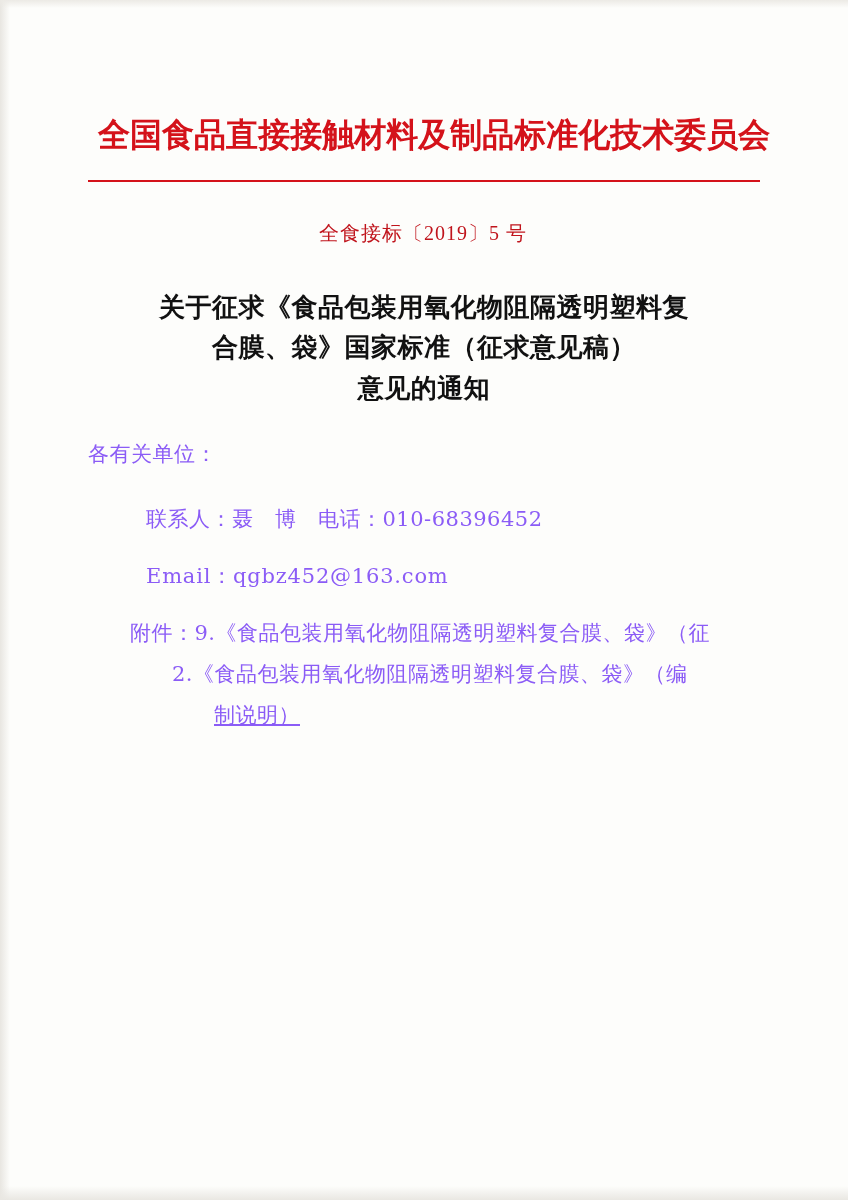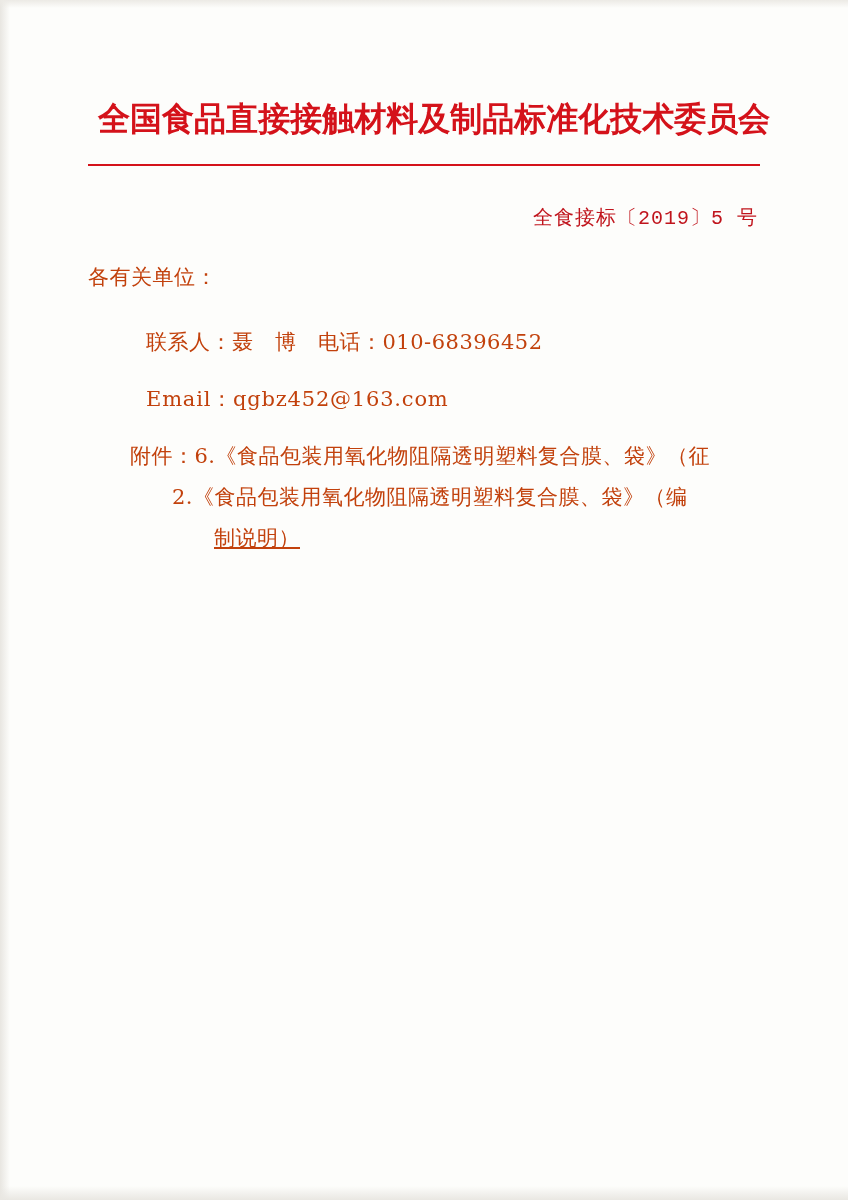--- a/index.html
+++ b/index.html
@@ -39,21 +39,21 @@
   .scan-edge-bottom {
     position: absolute;
     bottom: 0; left: 0;
     width: 100%; height: 14px;
     background: linear-gradient(to top, #e9e7e2, rgba(255,255,255,0));
     pointer-events: none;
   }
   .content {
     position: absolute;
     left: 88px;
-    top: 0;
+    top: 16px;
     width: 672px;
   }
   .letterhead {
     margin-top: 100px;
     text-align: center;
     color: #d4121a;
     font-family: "DejaVu Sans", "Liberation Sans", sans-serif;
     font-weight: bold;
     font-size: 33px;
     letter-spacing: 0px;
@@ -62,44 +62,44 @@
     transform: scaleX(0.97);
   }
   .letterhead-rule {
     margin-top: 26px;
     height: 2px;
     background: #d4121a;
     width: 672px;
   }
   .doc-number {
     margin-top: 38px;
-    text-align: right;
+    text-align: center;
     color: #c0141c;
     font-size: 20px;
-    font-family: Liberation Mono, monospace;
+    font-family: Liberation Serif, serif;
     letter-spacing: 1px;
     padding-right: 2px;
   }
   .title {
     margin-top: 40px;
     text-align: center;
     font-size: 26px;
     font-weight: bold;
     line-height: 1.55;
     letter-spacing: 0.5px;
     color: #111;
   }
   .title .line {
     display: block;
   }
   .body-text {
     margin-top: 26px;
     font-size: 21px;
     line-height: 1.95;
-    color: #c2410c;
+    color: #8b5cf6;
     letter-spacing: 0.5px;
   }
   .salutation {
     text-indent: 0;
     margin-bottom: 2px;
   }
   .para {
     text-indent: 42px;
     margin: 0;
     text-align: justify;
@@ -140,28 +140,33 @@
   <div class="scan-edge-top"></div>
   <div class="scan-edge-bottom"></div>
 
   <div class="content">
 
     <div class="letterhead">全国食品直接接触材料及制品标准化技术委员会</div>
     <div class="letterhead-rule"></div>
 
     <div class="doc-number">全食接标〔2019〕5 号</div>
 
+    <div class="title">
+      <span class="line">关于征求《食品包装用氧化物阻隔透明塑料复</span>
+      <span class="line">合膜、袋》国家标准（征求意见稿）</span>
+      <span class="line">意见的通知</span>
+    </div>
 
     <div class="body-text">
       <p class="salutation">各有关单位：</p>
 
       <div class="spacer-sm"></div>
 
       <p class="contact-line">联系人：聂　博　电话：010-68396452</p>
       <p class="contact-line mono">Email：qgbz452@163.com</p>
 
-      <p class="attach-block">附件：6.《食品包装用氧化物阻隔透明塑料复合膜、袋》（征</p>
+      <p class="attach-block">附件：9.《食品包装用氧化物阻隔透明塑料复合膜、袋》（征</p>
       <p class="attach-item2">2.《食品包装用氧化物阻隔透明塑料复合膜、袋》（编</p>
       <p class="attach-item2-cont">制说明）</p>
     </div>
 
   </div>
 </div>
 
 </body></html>

